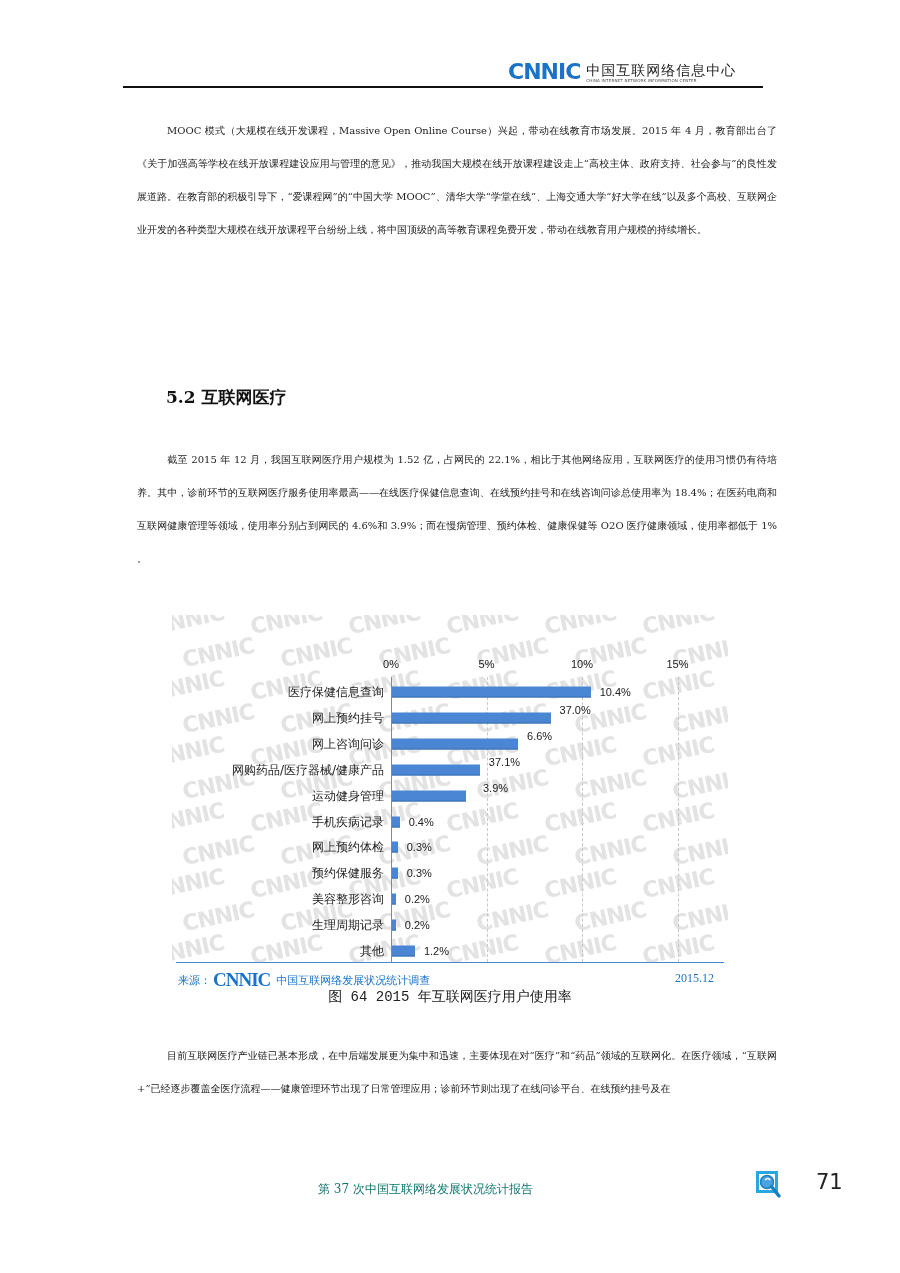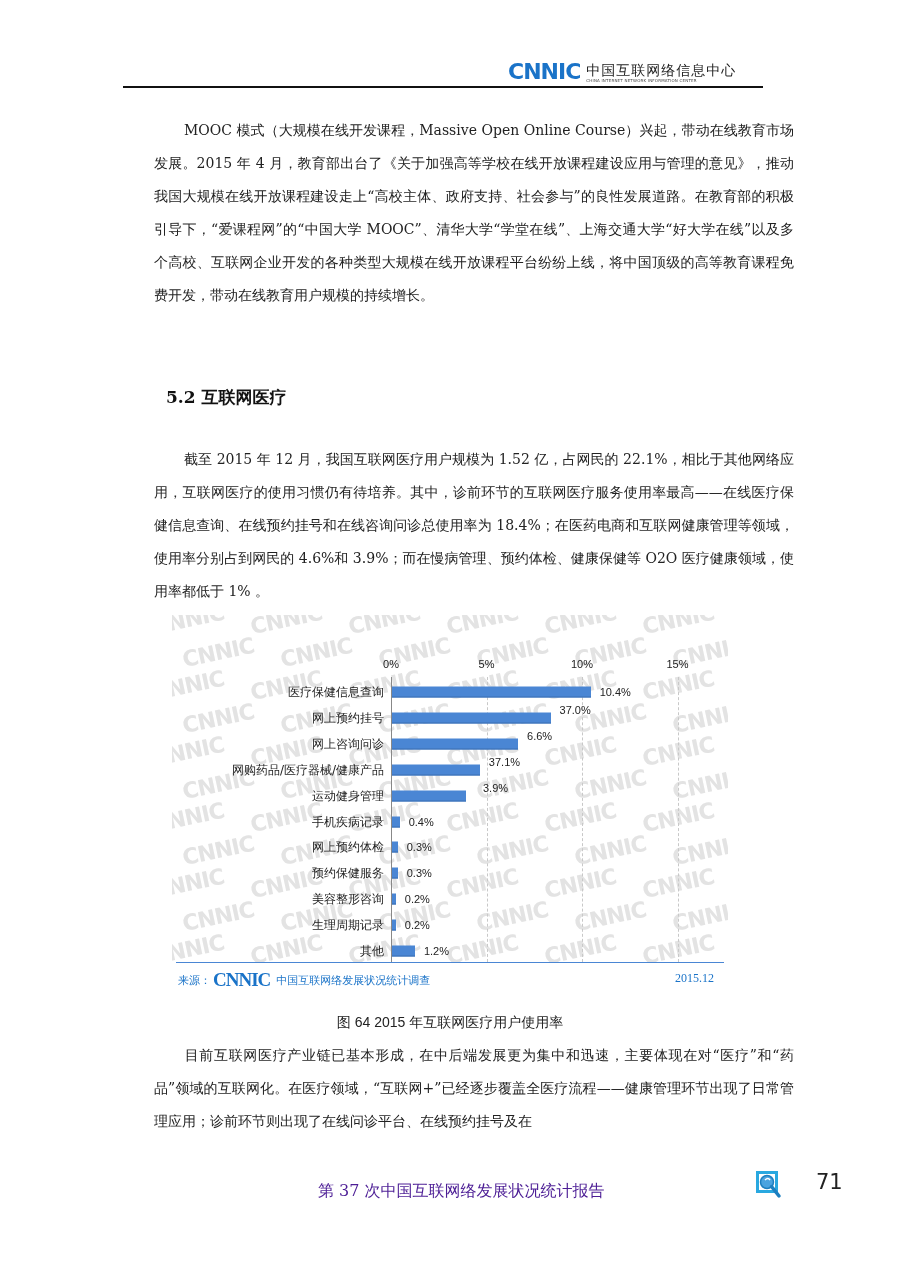--- a/index.html
+++ b/index.html
@@ -9,43 +9,43 @@
   
   .header { position: absolute; left: 123px; top: 60px; width: 640px; height: 30px; }
   .header-rule { position: absolute; left: 0; top: 26px; width: 640px; height: 2px; background: #111; }
   .header-logo { position: absolute; left: 385px; top: 1px; display: flex; align-items: flex-end; }
   .cnnic-word { font-family: "DejaVu Sans", "Liberation Sans", sans-serif; font-weight: bold; color: #1a73c8; font-size: 22px; letter-spacing: -1px; line-height: 22px; }
   .header-org { margin-left: 6px; display: flex; flex-direction: column; }
   .header-org-cn { font-size: 14px; line-height: 15px; color: #222; letter-spacing: 1px; }
   .header-org-en { font-size: 4px; line-height: 5px; color: #444; letter-spacing: 0.2px; font-family: "DejaVu Sans", sans-serif; }
 
   
-  .para { position: absolute; left: 154px; width: 640px; font-size: 14px; line-height: 33px; color: #222; text-align: justify; }
+  .para { position: absolute; left: 137px; width: 640px; font-size: 10px; line-height: 33px; color: #222; text-align: justify; }
   .para .indent { display: inline-block; width: 30px; }
   .section-heading { position: absolute; left: 166px; top: 386px; font-size: 17px; font-weight: bold; color: #111; font-family: "DejaVu Serif", serif; }
 
   
   .chart { position: absolute; left: 172px; top: 615px; width: 556px; height: 380px; background: #ffffff; overflow: hidden; }
   .watermark { position: absolute; font-family: "DejaVu Sans", sans-serif; font-weight: bold; font-size: 22px; color: #e3e3e3; transform: rotate(-12deg); letter-spacing: -1px; pointer-events: none; }
   .chart-title { position: absolute; left: 0; width: 556px; top: 14px; text-align: center; font-family: "DejaVu Sans", "Liberation Sans", sans-serif; font-weight: bold; font-size: 15px; color: #111; }
   .tick { position: absolute; top: 43px; font-family: "Liberation Sans", sans-serif; font-size: 11px; color: #222; transform: translateX(-50%); }
   .gridline { position: absolute; top: 62px; height: 285px; width: 0; border-left: 1px dashed #c8c8c8; }
   .axis-line { position: absolute; top: 62px; height: 285px; width: 1px; background: #888; }
   .row-label { position: absolute; right: 344px; font-family: "DejaVu Sans", sans-serif; font-size: 12px; color: #222; white-space: nowrap; text-align: right; transform: translateY(-50%); }
   .bar { position: absolute; height: 11px; background: #4a86d4; transform: translateY(-50%); border-bottom: 1px solid #3a6fb2; }
   .bar-value { position: absolute; font-family: "Liberation Sans", sans-serif; font-size: 11px; color: #222; transform: translateY(-50%); white-space: nowrap; }
   .source-rule { position: absolute; left: 4px; top: 347px; width: 548px; height: 1px; background: #4a86d4; }
   .source { position: absolute; left: 6px; top: 354px; display: flex; align-items: center; font-family: Liberation Serif, serif; font-size: 11px; color: #1a73c8; }
   .source-logo { font-weight: bold; font-size: 19px; color: #1a73c8; margin: 0 6px 0 2px; letter-spacing: -1px; }
   .source-date { position: absolute; right: 14px; top: 356px; font-family: "Liberation Serif", serif; font-size: 12px; color: #1a73c8; }
 
-  .caption { position: absolute; left: 0; width: 900px; top: 1014px; text-align: center; font-family: Liberation Sans, sans-serif; font-size: 14px; color: #222; }
-
-  
-  .footer-title { position: absolute; left: 318px; top: 1181px; font-size: 16px; color: #4c1d95; }
+  .caption { position: absolute; left: 0; width: 900px; top: 988px; text-align: center; font-family: Liberation Mono, monospace; font-size: 14px; color: #222; }
+
+  
+  .footer-title { position: absolute; left: 318px; top: 1181px; font-size: 12px; color: #0f766e; }
   .footer-icon { position: absolute; left: 756px; top: 1171px; width: 26px; height: 28px; }
   .page-number { position: absolute; left: 816px; top: 1170px; font-family: "DejaVu Sans", sans-serif; font-size: 21px; color: #222; }
 </style>
 </head>
 <body>
 
 <div class="header">
   <div class="header-logo">
     <span class="cnnic-word">CNNIC</span>
     <div class="header-org">

